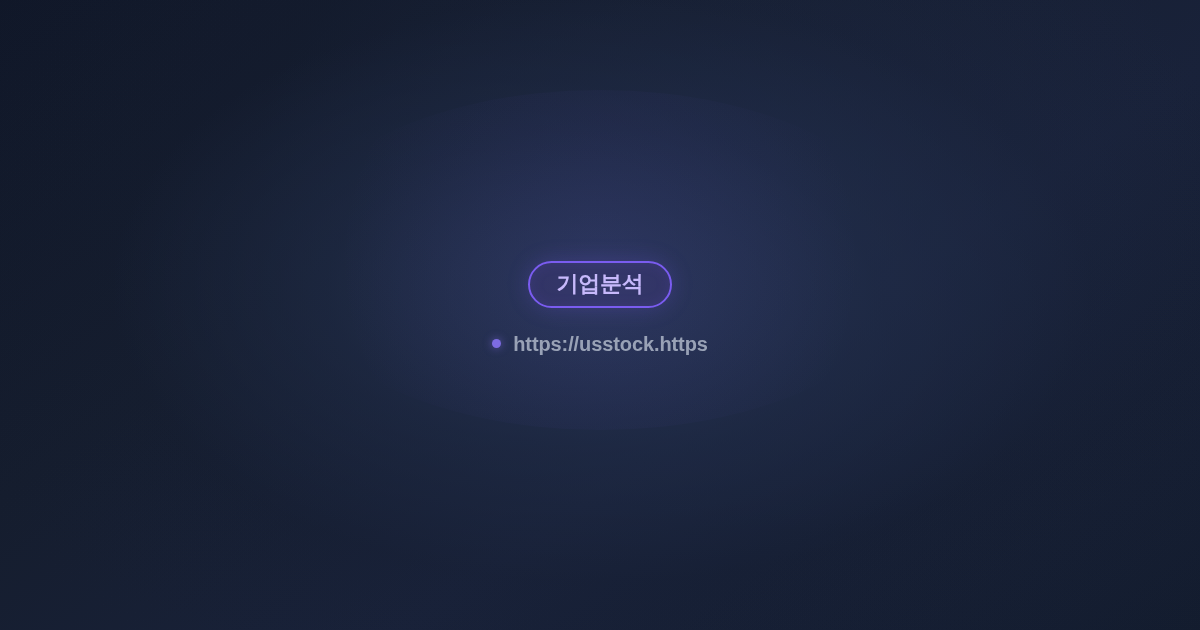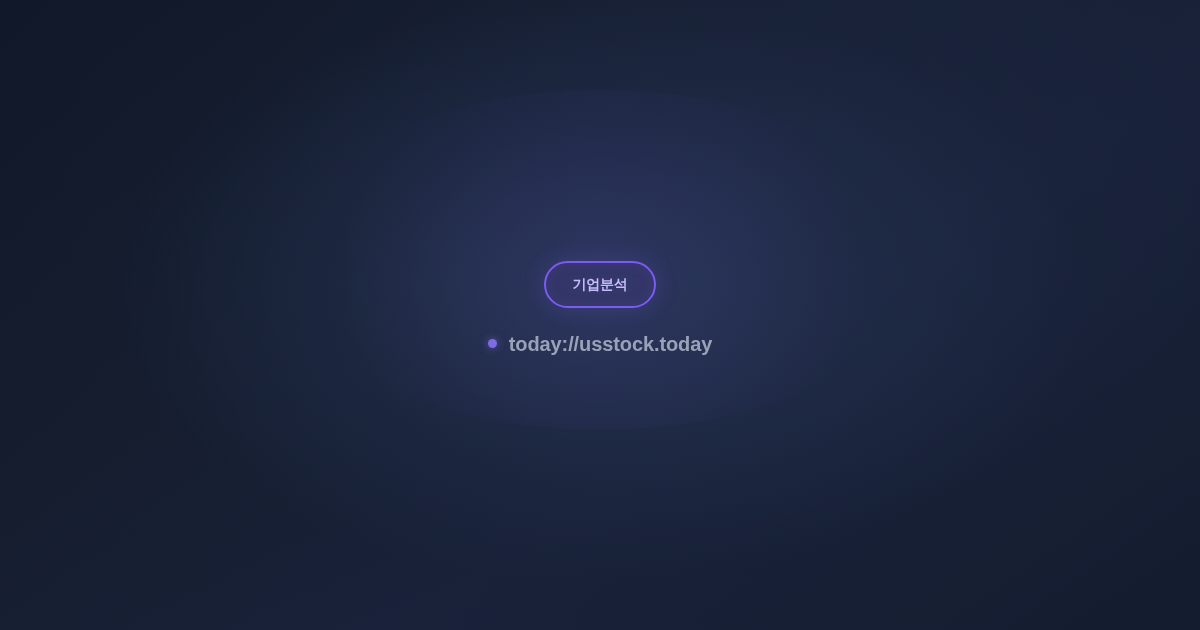--- a/index.html
+++ b/index.html
@@ -62,21 +62,21 @@
     display: inline-flex;
     align-items: center;
     justify-content: center;
     box-sizing: border-box;
     height: 47px;
     padding: 0 26px;
     border: 2px solid #7a5cf0;
     border-radius: 999px;
     background: rgba(63, 55, 120, 0.42);
     color: #c7b9fb;
-    font-size: 14px;
+    font-size: 22px;
     font-weight: bold;
     letter-spacing: -0.2px;
     line-height: 1;
     box-shadow: 0 0 22px rgba(122, 92, 240, 0.22), inset 0 0 14px rgba(122, 92, 240, 0.12);
     white-space: nowrap;
   }
 
   
   .title {
     margin: 30px 0 0 0;
@@ -124,17 +124,17 @@
 
   <div class="ambient-glow"></div>
 
   <div class="content">
 
     <div class="category-badge">기업분석</div>
 
 
     <div class="site-url">
       <span class="url-dot"></span>
-      <span class="url-text">today://usstock.today</span>
+      <span class="url-text">https://usstock.https</span>
     </div>
 
   </div>
 </div>
 
 </body></html>

